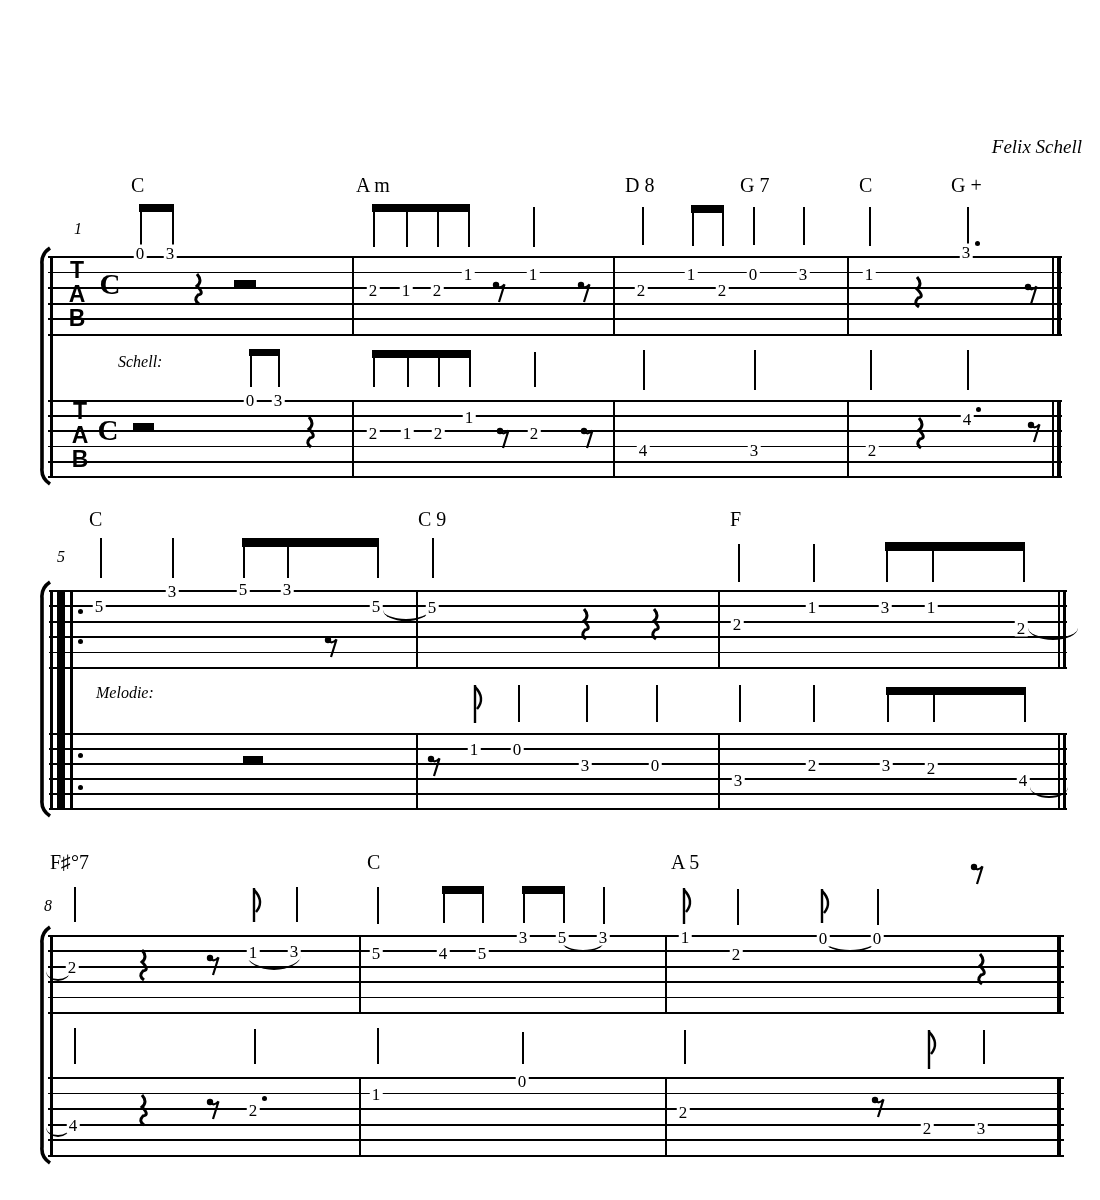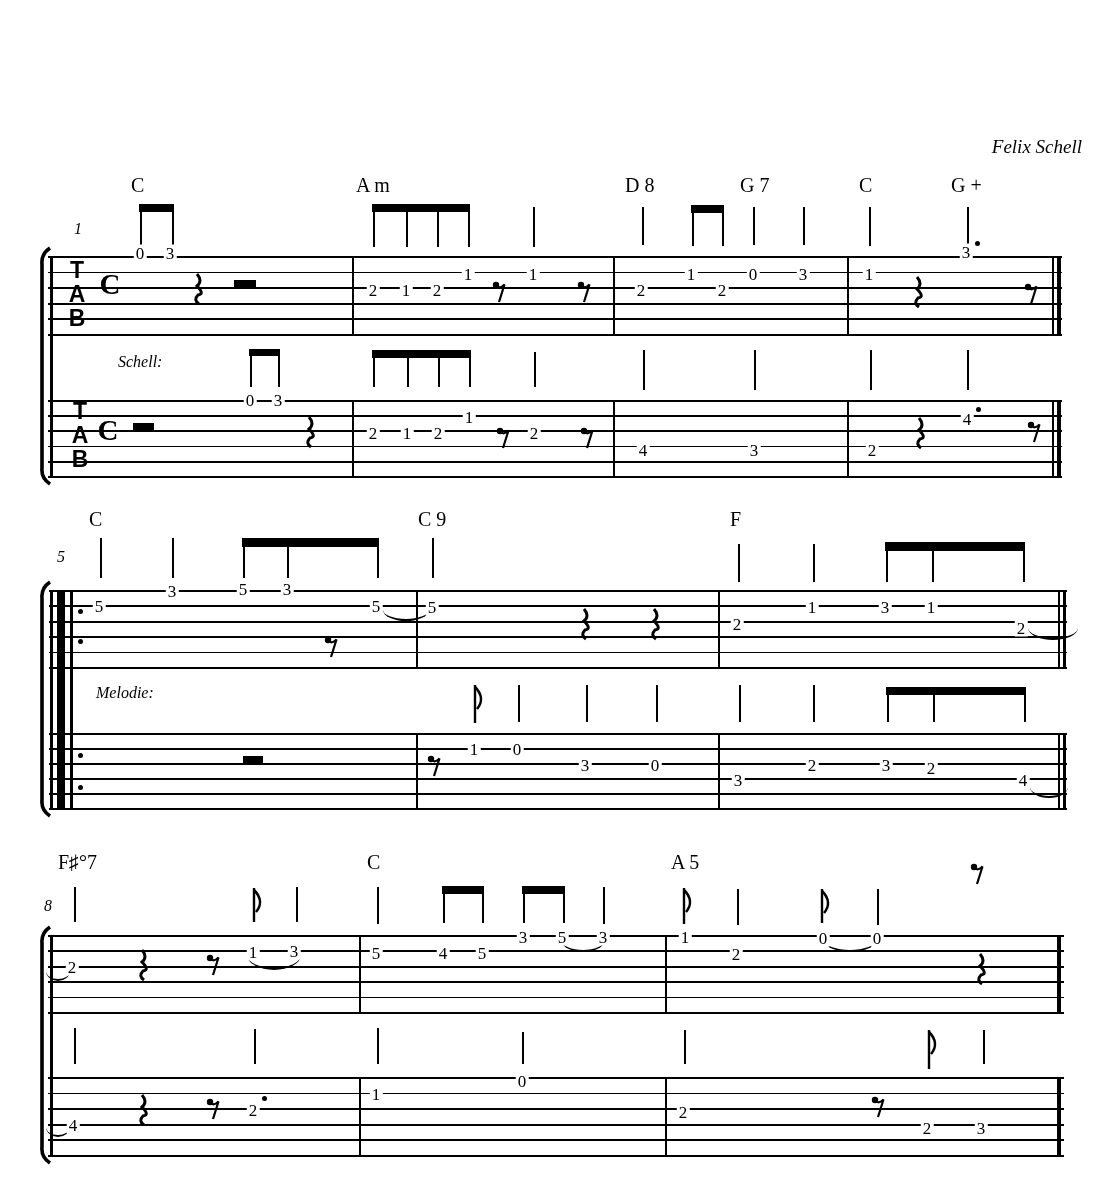--- a/index.html
+++ b/index.html
@@ -346,21 +346,21 @@
 
   <div class="tie" style="left:46px;top:971px;width:24px;height:8px"></div>
   <div class="tie" style="left:247px;top:955px;width:54px;height:13px"></div>
   <div class="tie" style="left:562px;top:941px;width:42px;height:9px"></div>
   <div class="tie" style="left:825px;top:941px;width:50px;height:9px"></div>
   <div class="tie" style="left:46px;top:1127px;width:24px;height:8px"></div>
 
   <div class="adot" style="left:262px;top:1096px"></div>
 
   <span class="mnum" style="left:44px;top:897px">8</span>
-  <span class="chord" style="left:58px;top:851px">F♯°7</span>
+  <span class="chord" style="left:50px;top:851px">F♯°7</span>
   <span class="chord" style="left:367px;top:851px">C</span>
   <span class="chord" style="left:671px;top:851px">A 5</span>
 
   <span class="fret" style="left:72px;top:967px">2</span>
   <span class="fret" style="left:253px;top:952px">1</span>
   <span class="fret" style="left:294px;top:951px">3</span>
   <span class="fret" style="left:376px;top:953px">5</span>
   <span class="fret" style="left:443px;top:953px">4</span>
   <span class="fret" style="left:482px;top:953px">5</span>
   <span class="fret" style="left:523px;top:937px">3</span>

